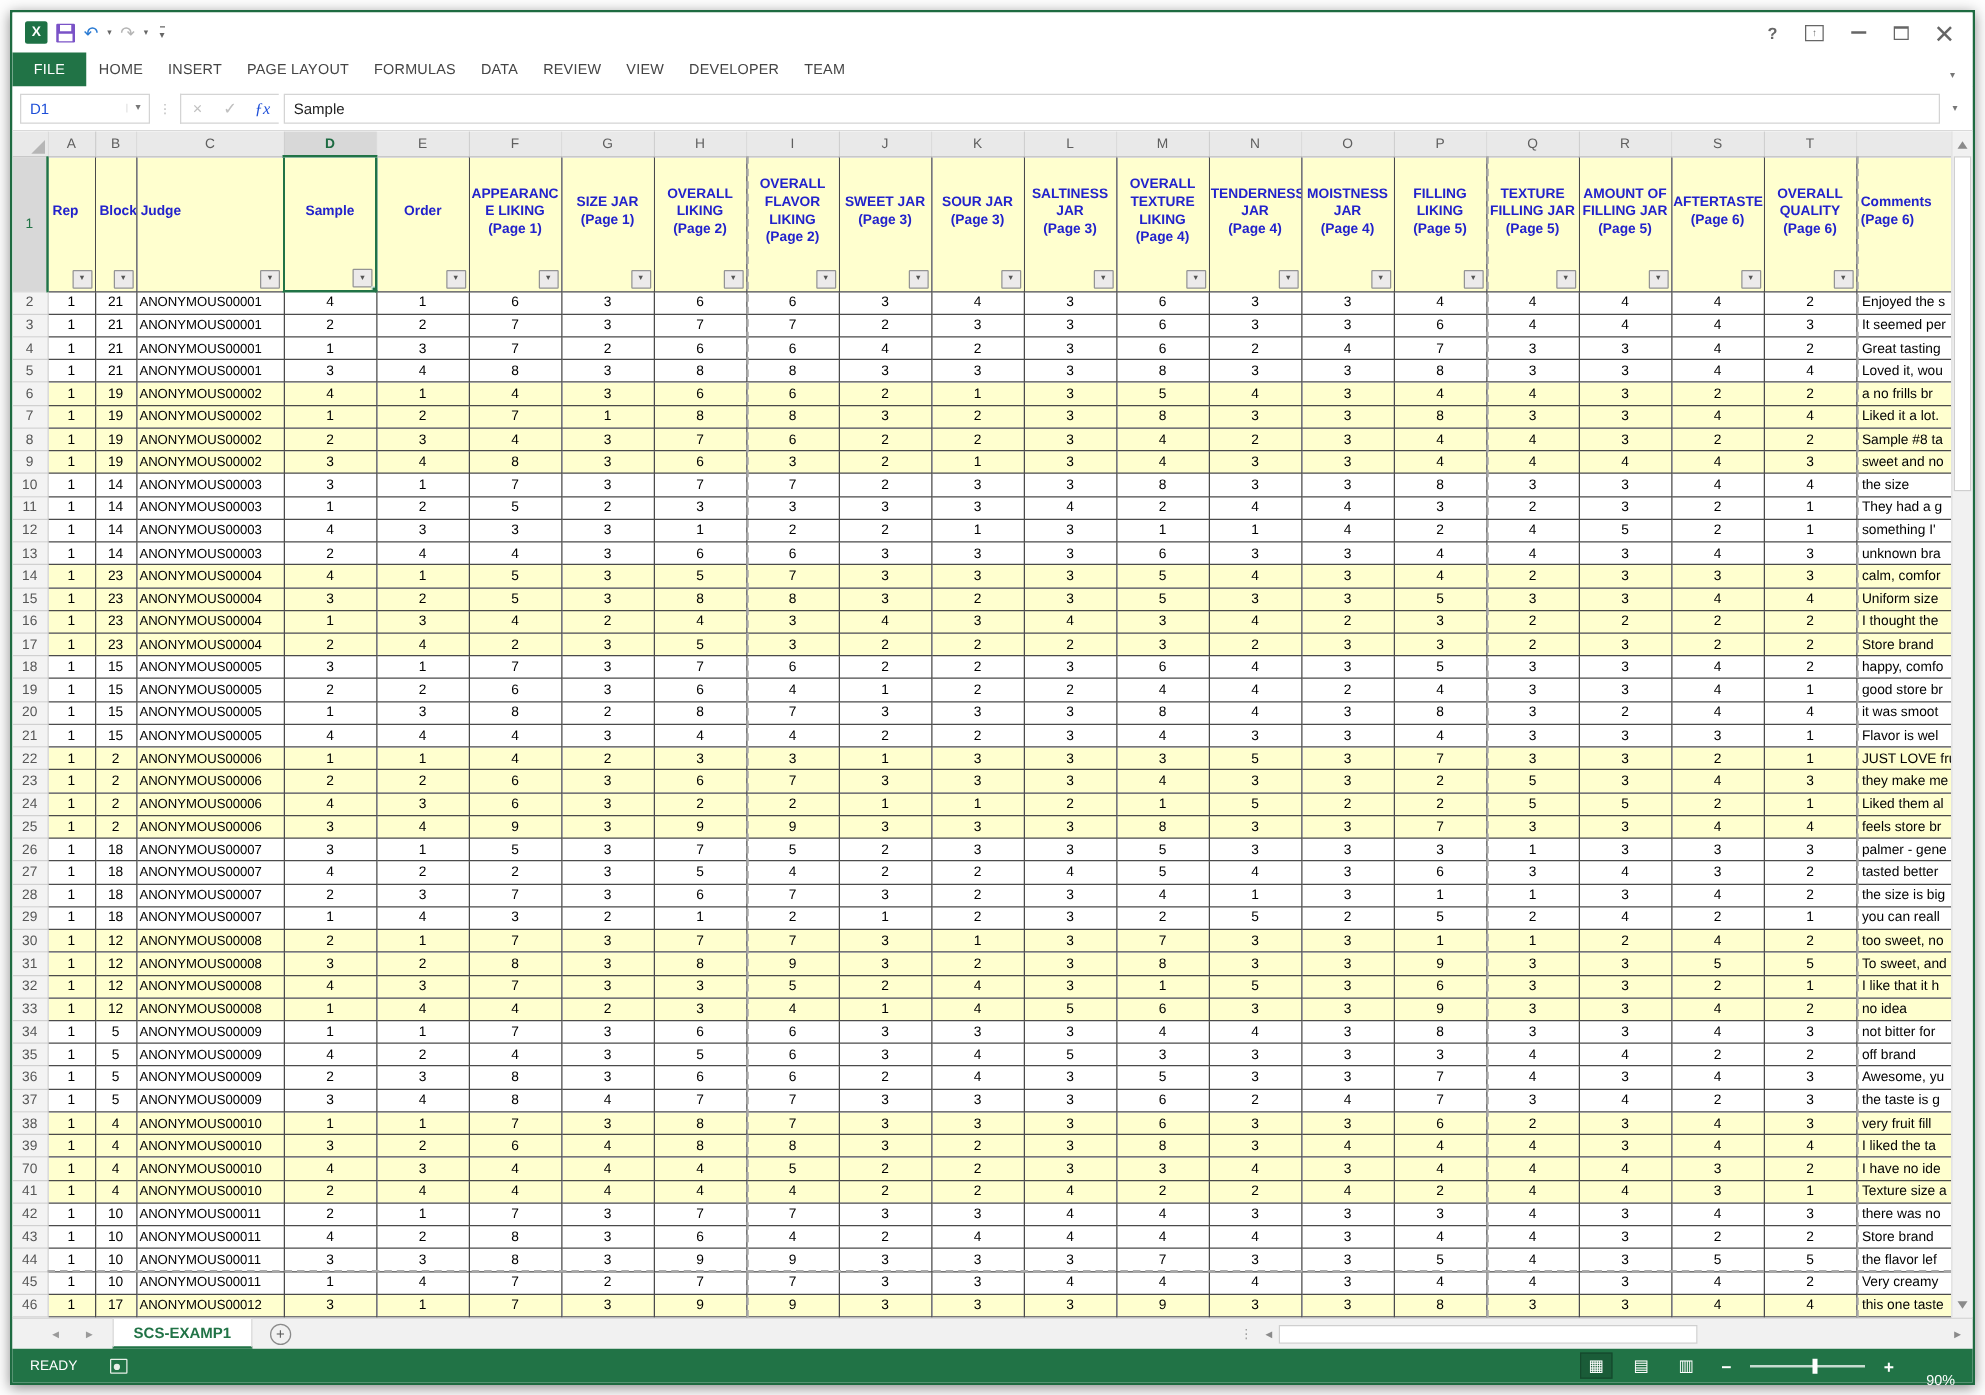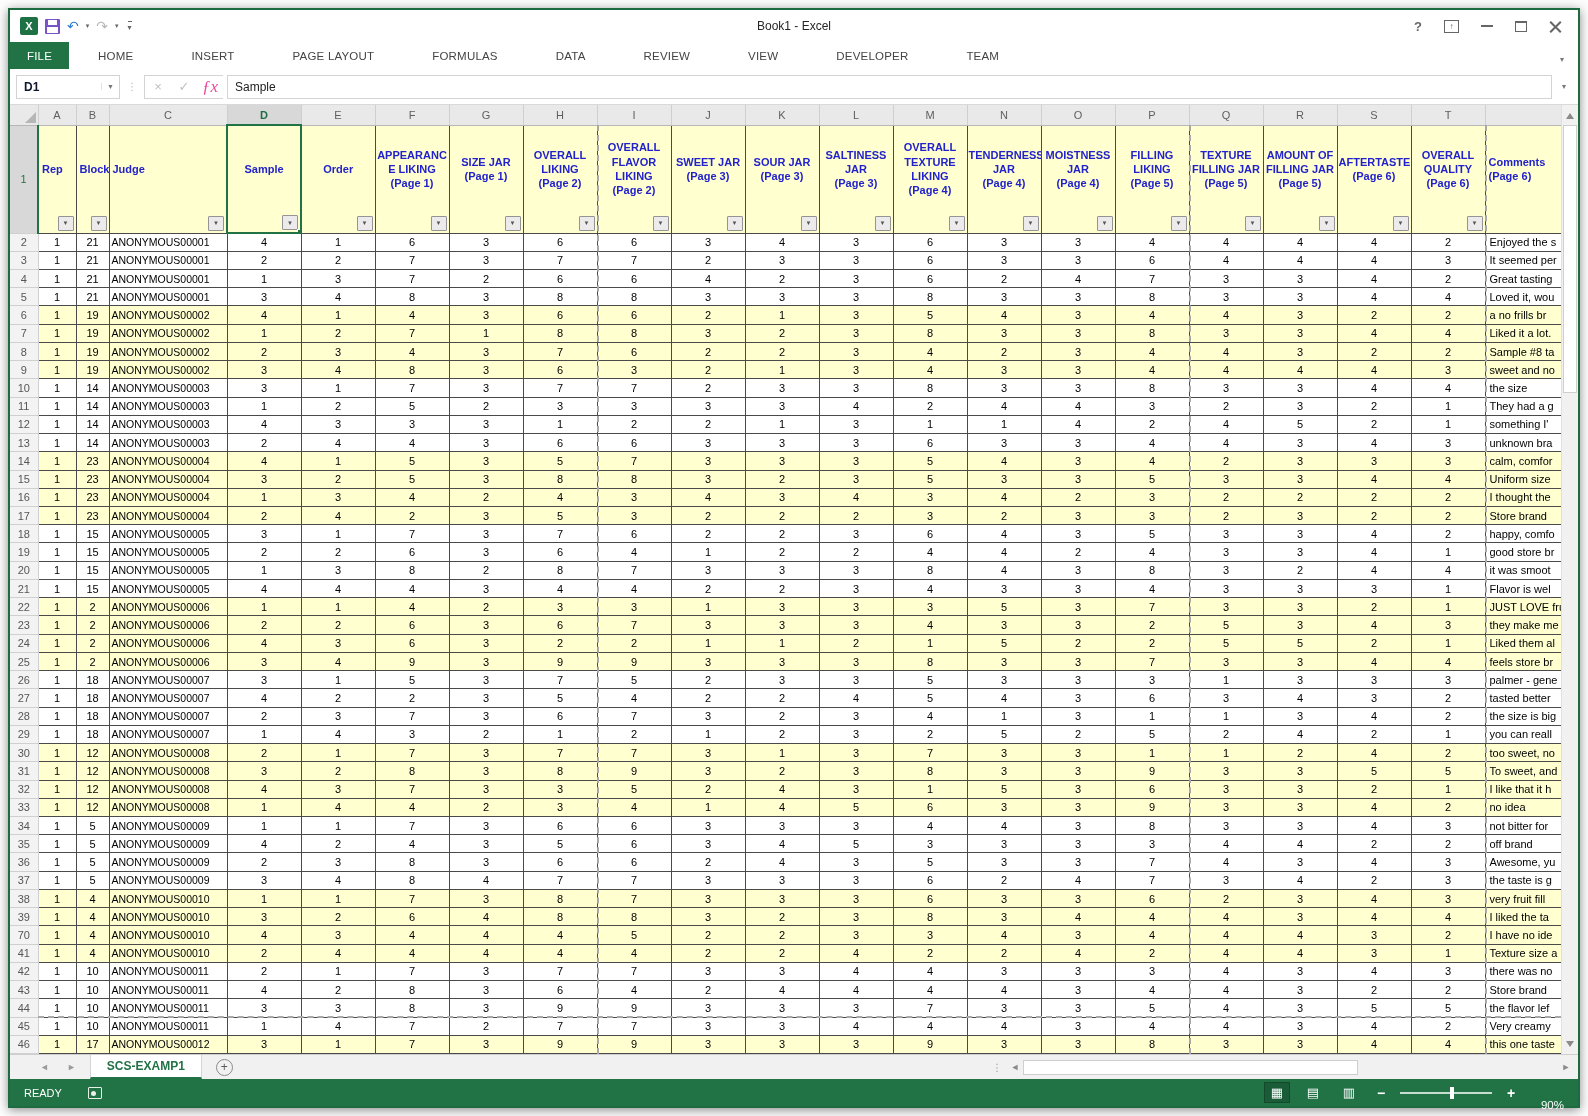--- a/index.html
+++ b/index.html
@@ -28,34 +28,34 @@
   .ribopt { width:15px; height:13px; border:1px solid #666; position:relative; font-size:8px; color:#666;
             display:flex; align-items:center; justify-content:center; }
   .minb { width:12px; height:2px; background:#666; }
   .maxb { width:12px; height:11px; border:1px solid #666; border-top:2px solid #666; }
   .closeb { position:relative; width:13px; height:13px; }
   .closeb:before,.closeb:after { content:""; position:absolute; left:-1px; top:6px; width:15px; height:2px; background:#666; }
   .closeb:before { transform:rotate(45deg); } .closeb:after { transform:rotate(-45deg); }
 
   
   .tabrow { height:27px; background:#fff; display:flex; align-items:stretch; flex:0 0 auto; position:relative; }
-  .tab { font-size:11.5px; color:#444; display:flex; align-items:center; padding:0 29px; letter-spacing:.2px; }
+  .tab { font-size:11.5px; color:#444; display:flex; align-items:center; padding:0 10px; letter-spacing:.2px; }
   .tab.active { background:#217346; color:#fff; padding:0 17px; }
   .tabrow-caret { position:absolute; right:14px; bottom:5px; font-size:8px; color:#777; }
 
   
   .formulabar { height:36px; background:#ffffff; border-bottom:1px solid #d9d9d9; display:flex; align-items:center;
                 padding:4px 6px 4px 6px; gap:4px; flex:0 0 auto; }
   .namebox { width:104px; height:24px; border:1px solid #d4d4d4; display:flex; align-items:center; background:#fff; }
-  .namebox .nbtext { flex:1; font-size:12px; color:#0f172a; padding-left:7px;font-weight:bold; }
+  .namebox .nbtext { flex:1; font-size:12px; color:#1d4ed8; padding-left:7px; }
   .namebox .nbarrow { width:18px; text-align:center; font-size:7px; color:#777; border-left:1px solid #e3e3e3; }
   .fbar-dots { color:#b9b9b9; font-size:10px; letter-spacing:0; padding:0 3px; }
   .fbtns { height:24px; border:1px solid #d4d4d4; border-right:none; display:flex; align-items:center; background:#fff; }
   .fbtn { width:26px; text-align:center; font-size:13px; color:#c0c0c0; }
-  .fbtn.fx { color:#ec4899; font-style:italic; font-family:"Liberation Serif", serif; font-size:17px; }
+  .fbtn.fx { color:#1d4ed8; font-style:italic; font-family:"Liberation Serif", serif; font-size:13px; }
   .finput { flex:1; height:24px; border:1px solid #d4d4d4; background:#fff; font-size:12px; color:#222;
             display:flex; align-items:center; padding-left:7px; }
   .fexpand { width:16px; text-align:center; font-size:8px; color:#777; }
 
   
   .gridwrap { flex:1 1 auto; display:flex; overflow:hidden; background:#fff; }
   .gridpane { position:relative; width:1551px; overflow:hidden; }
   table.sheet { border-collapse:collapse; table-layout:fixed; width:1551px; }
   table.sheet td, table.sheet th { overflow:hidden; }
 
@@ -135,21 +135,20 @@
     <div class="titlebar">
       <div class="qat">
         <div class="xlicon">X</div>
         <div class="saveicon"></div>
         <span class="undo">↶</span>
           <span class="mini-caret">▾</span>
         <span class="redo">↷</span>
           <span class="mini-caret">▾</span>
         <span class="qat-caret">▾</span>
       </div>
-      <div class="wintitle">Book1 - Excel</div>
       <div class="winbtns">
         <span class="help">?</span>
         <span class="ribopt">↑</span>
         <span class="minb"></span>
         <span class="maxb"></span>
         <span class="closeb"></span>
       </div>
     </div>
 
     <div class="tabrow">

